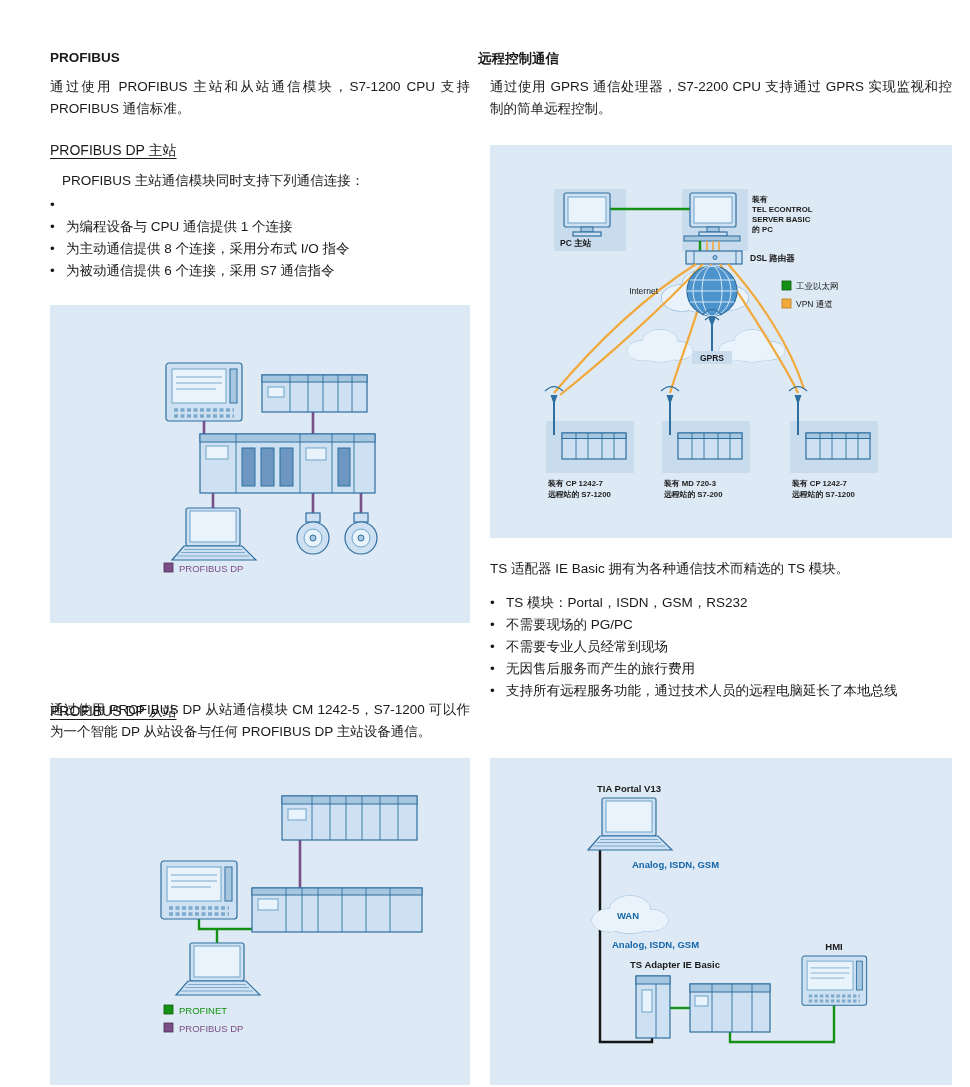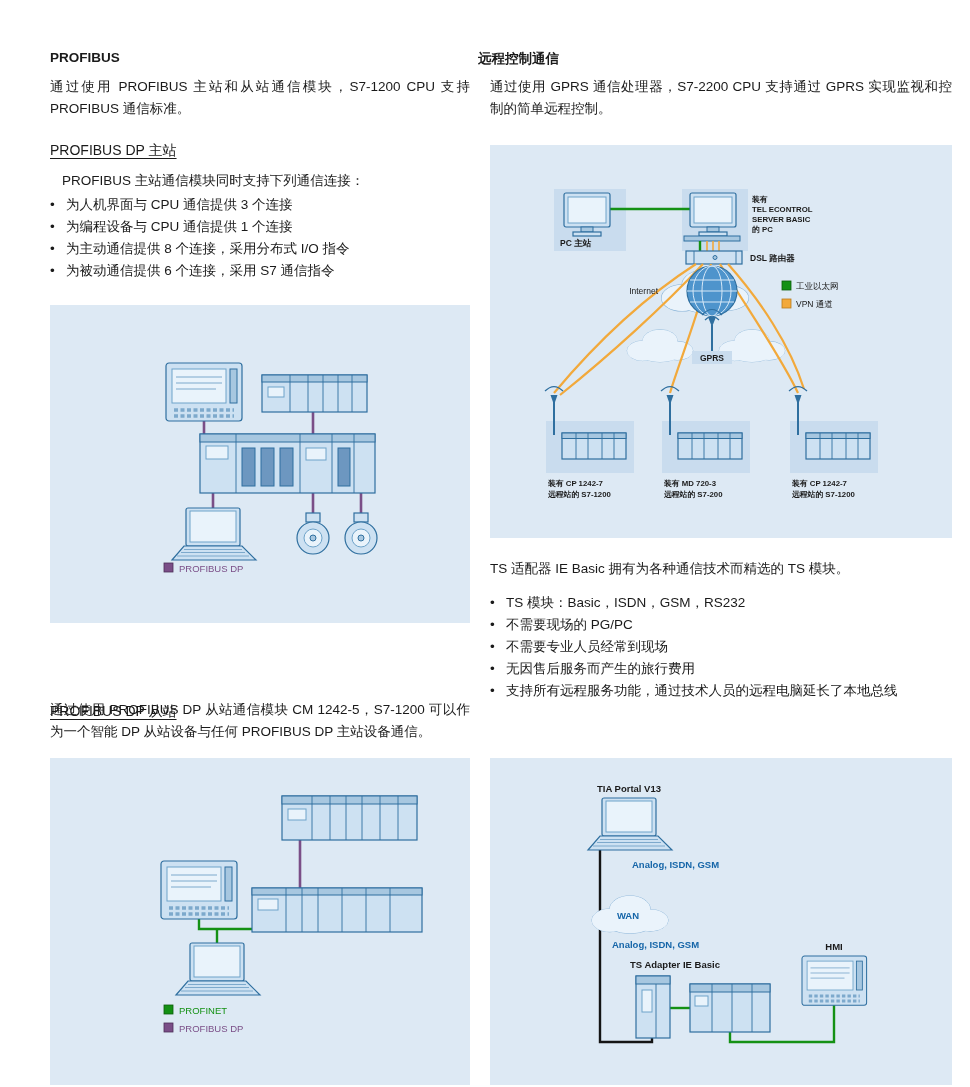--- a/index.html
+++ b/index.html
@@ -100,21 +100,20 @@
 
   <h2 class="abs sec-title" style="left:50px; top:50px;">PROFIBUS</h2>
   <p class="abs body-text" style="left:50px; top:76px; width:420px;">通过使用 PROFIBUS 主站和从站通信模块，S7-1200 CPU 支持 PROFIBUS 通信标准。</p>
 
   <h3 class="abs sub-title" style="left:50px; top:142px;">PROFIBUS DP 主站</h3>
   <p class="abs body-text" style="left:50px; top:170px; width:420px;margin-left:12px;">PROFIBUS 主站通信模块同时支持下列通信连接：</p>
 
   <div class="abs bullets" style="left:50px; top:194px; width:420px;">
     <div class="li">
         <span class="dot">•</span>
-        <span>为人机界面与 CPU 通信提供 3 个连接</span>
       </div>
     <div class="li">
         <span class="dot">•</span>
         <span>为编程设备与 CPU 通信提供 1 个连接</span>
       </div>
     <div class="li">
         <span class="dot">•</span>
         <span>为主动通信提供 8 个连接，采用分布式 I/O 指令</span>
       </div>
     <div class="li">
@@ -290,21 +289,21 @@
       <text x="302" y="341" class="lbl-sm">装有 CP 1242-7</text>
       <text x="302" y="352" class="lbl-sm">远程站的 S7-1200</text>
     </svg>
   </div>
 
   <p class="abs body-text" style="left:490px; top:558px; width:462px;">TS 适配器 IE Basic 拥有为各种通信技术而精选的 TS 模块。</p>
 
   <div class="abs bullets" style="left:490px; top:592px; width:466px;">
     <div class="li">
         <span class="dot">•</span>
-        <span>TS 模块：Basic，ISDN，GSM，RS232</span>
+        <span>TS 模块：Portal，ISDN，GSM，RS232</span>
       </div>
     <div class="li">
         <span class="dot">•</span>
         <span>不需要现场的 PG/PC</span>
       </div>
     <div class="li">
         <span class="dot">•</span>
         <span>不需要专业人员经常到现场</span>
       </div>
     <div class="li">

